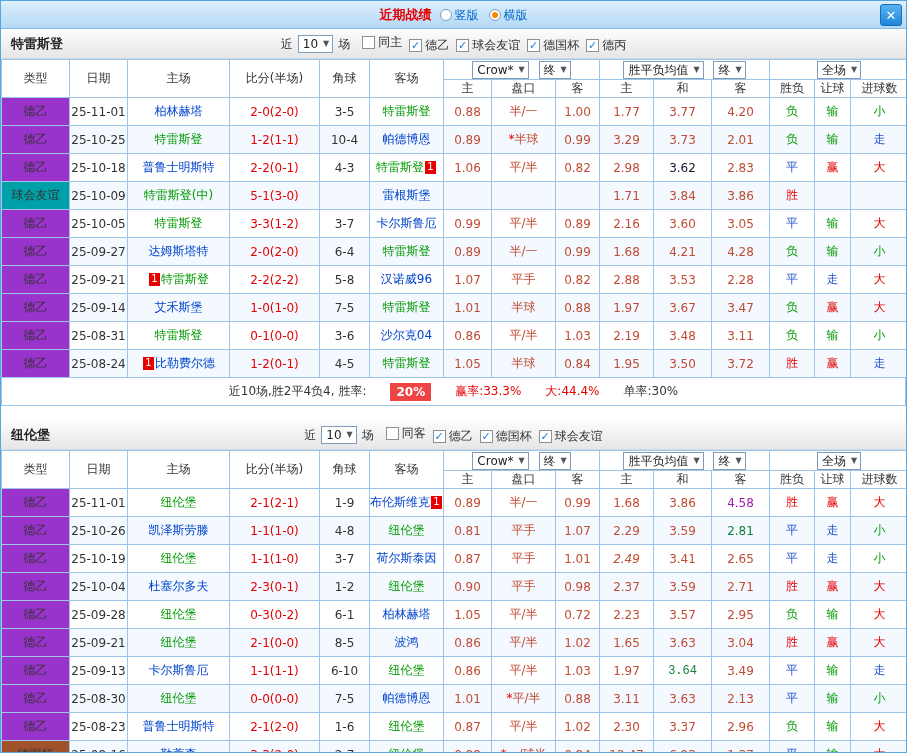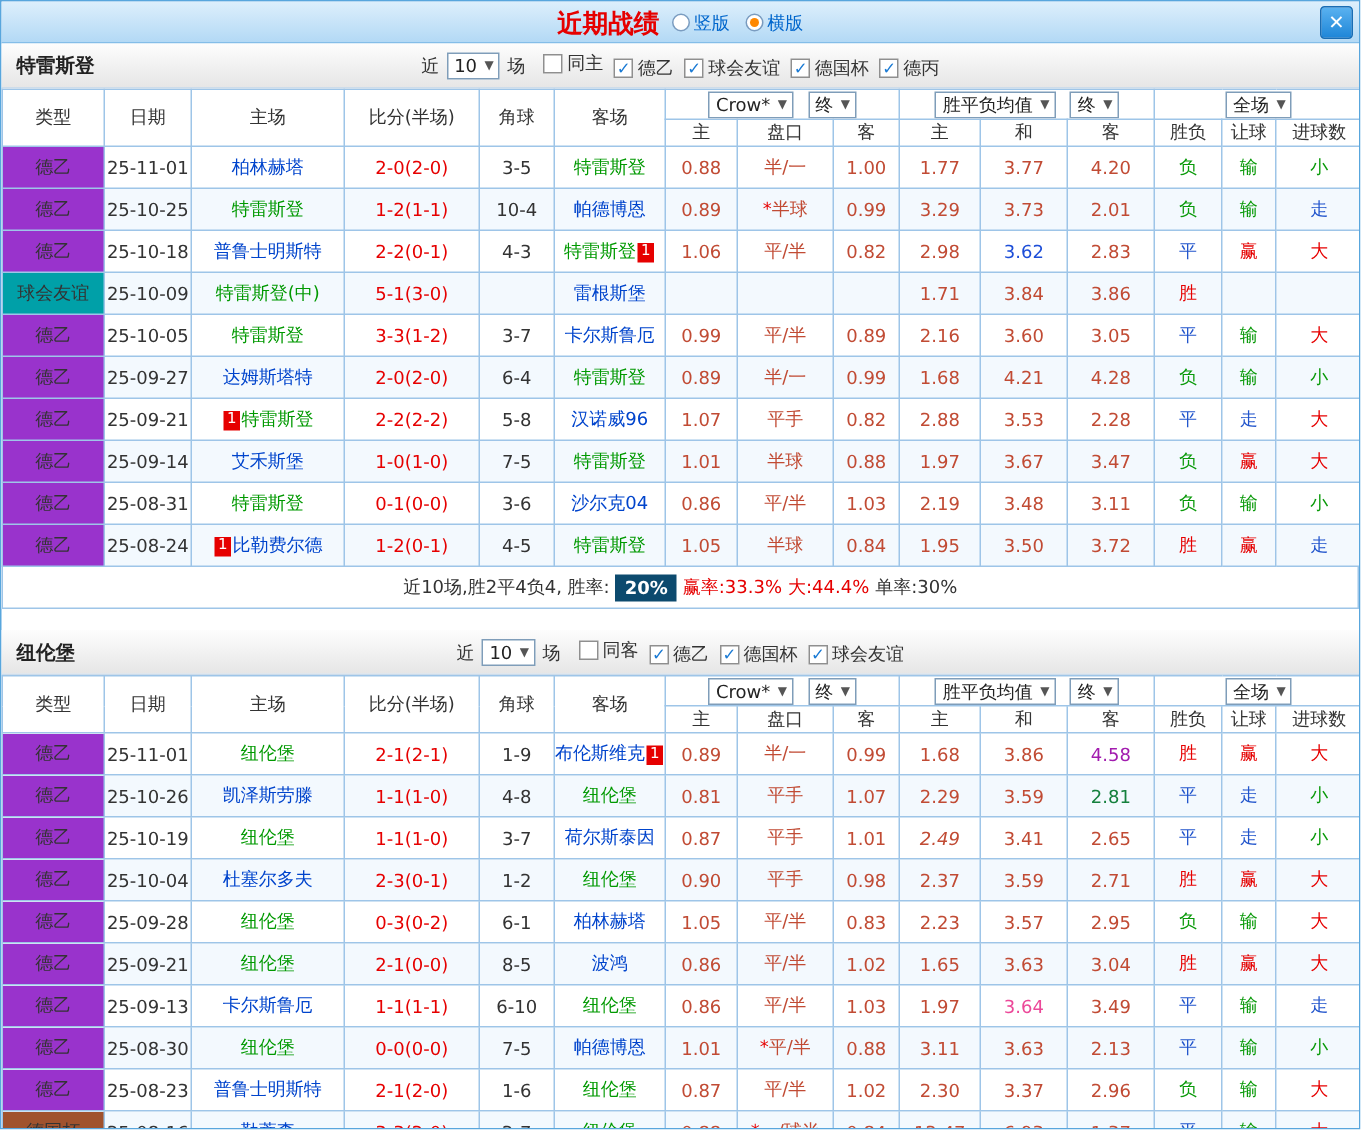--- a/index.html
+++ b/index.html
@@ -2,21 +2,21 @@
 <html><head>
 <meta charset="utf-8">
 <style>
   *{margin:0;padding:0;box-sizing:border-box}
   html,body{width:907px;height:753px;overflow:hidden;background:#fff;
     font-family:"DejaVu Sans","Liberation Sans",sans-serif;}
   .window{width:907px;height:753px;border:1px solid #58a6dd;background:#fff;overflow:hidden;position:relative}
   
   .titlebar{height:28px;background:linear-gradient(#ddeffc,#b3d9f5);border-bottom:1px solid #84bde8;position:relative}
   .title-wrap{position:absolute;left:0;right:0;top:0;height:28px;display:flex;align-items:center;justify-content:center;gap:8px}
-  .title{color:#e60000;font-weight:bold;font-size:17px}
+  .title{color:#e60000;font-weight:bold;font-size:13px}
   .radio-group{display:inline-flex;align-items:center;gap:10px}
   .radio-item{display:inline-flex;align-items:center;gap:3px;color:#0066cc;font-size:12px;cursor:pointer}
   .radio-circle{width:12px;height:12px;border:1px solid #7a9cc0;border-radius:50%;background:#fff;display:inline-block;position:relative}
   .radio-circle.on::after{content:'';position:absolute;left:2px;top:2px;width:6px;height:6px;border-radius:50%;background:#ff8800}
   .close-btn{position:absolute;top:3px;right:4px;width:22px;height:22px;background:linear-gradient(#5ab2f0,#1f86d8);
     border:1px solid #1a6db4;border-radius:3px;color:#fff;font-size:13px;font-weight:bold;
     display:flex;align-items:center;justify-content:center;cursor:pointer}
   
   .team-section{background:#fff}
   .team-section.second{margin-top:14px}
@@ -38,21 +38,21 @@
   .stats-table tbody td{height:28px;color:#333}
   .stats-table tbody tr.alt td{background:#f3f9fe}
   td.type-cell{color:#fff}
   td.score-cell{font-weight:normal}
   .team-link{cursor:pointer;text-decoration:none}
   .card-badge{display:inline-flex;align-items:center;justify-content:center;width:11px;height:13px;margin:0 1px;
     color:#fff;font-size:10px;line-height:1;vertical-align:1px}
   th.dd-cell .selectbox{margin:0 3px}
   
   .summary-row{height:28px;border:1px solid #9ec5e8;border-top:none;display:flex;align-items:center;justify-content:center;
-    gap:4px;font-size:12px;background:#fff}
+    gap:24px;font-size:12px;background:#fff}
   .sum-plain{color:#333}
   .sum-red{color:#e60000}
   .sum-badge{color:#fff;font-weight:bold;padding:1px 6px;line-height:16px}
 </style>
 </head>
 <body>
 
 <div class="window">
 
   <div class="titlebar">
@@ -204,21 +204,21 @@
             <td class="type-cell" style="background: rgb(153, 51, 204);">德乙</td>
             <td class="date-cell">25-10-18</td>
             <td class="team-cell"><span class="team-link" style="color: rgb(0, 68, 204);">普鲁士明斯特</span></td>
             <td class="score-cell" style="color: rgb(230, 0, 0);">2-2(0-1)</td>
             <td class="corner-cell">4-3</td>
             <td class="team-cell"><span class="team-link" style="color: rgb(0, 153, 0);">特雷斯登</span><span class="card-badge" style="background: rgb(230, 0, 0);">1</span></td>
             <td class="odds-cell" style="color: rgb(193, 75, 52);">1.06</td>
             <td class="odds-cell" style="color: rgb(193, 75, 52);">平/半</td>
             <td class="odds-cell" style="color: rgb(193, 75, 52);">0.82</td>
             <td class="odds-cell" style="color: rgb(193, 75, 52);">2.98</td>
-            <td class="odds-cell" style="color: #1d4ed8; margin-top: 12px;">3.62</td>
+            <td class="odds-cell" style="color: #0f172a; margin-top: 12px;">3.62</td>
             <td class="odds-cell" style="color: rgb(193, 75, 52);">2.83</td>
             <td class="res-cell" style="color: rgb(34, 85, 204);">平</td>
             <td class="res-cell" style="color: rgb(230, 0, 0);">赢</td>
             <td class="res-cell" style="color: rgb(230, 0, 0);">大</td>
           </tr>
           <tr class="alt">
             <td class="type-cell" style="background: rgb(0, 160, 168);">球会友谊</td>
             <td class="date-cell">25-10-09</td>
             <td class="team-cell"><span class="team-link" style="color: rgb(0, 153, 0);">特雷斯登(中)</span></td>
             <td class="score-cell" style="color: rgb(230, 0, 0);">5-1(3-0)</td>
@@ -333,21 +333,21 @@
             <td class="odds-cell" style="color: rgb(193, 75, 52);">3.50</td>
             <td class="odds-cell" style="color: rgb(193, 75, 52);">3.72</td>
             <td class="res-cell" style="color: rgb(230, 0, 0);">胜</td>
             <td class="res-cell" style="color: rgb(230, 0, 0);">赢</td>
             <td class="res-cell" style="color: rgb(34, 85, 204);">走</td>
           </tr>
         </tbody>
     </table>
     <div class="summary-row" style="display: flex;">
         <span class="sum-plain">近10场,胜2平4负4, 胜率:</span>
-        <span class="sum-badge" style="background: #0c4a6e;">20%</span>
+        <span class="sum-badge" style="background: #ef4444;">20%</span>
         <span class="sum-red">赢率:33.3%</span>
         <span class="sum-red">大:44.4%</span>
         <span class="sum-plain">单率:30%</span>
       </div>
   </section>
 
   <section class="team-section second">
     <div class="team-bar">
       <span class="team-name">纽伦堡</span>
       <div class="filter-bar">
@@ -508,21 +508,21 @@
           </tr>
           <tr>
             <td class="type-cell" style="background: rgb(153, 51, 204);">德乙</td>
             <td class="date-cell">25-09-28</td>
             <td class="team-cell"><span class="team-link" style="color: rgb(0, 153, 0);">纽伦堡</span></td>
             <td class="score-cell" style="color: rgb(230, 0, 0);">0-3(0-2)</td>
             <td class="corner-cell">6-1</td>
             <td class="team-cell"><span class="team-link" style="color: rgb(0, 68, 204);">柏林赫塔</span></td>
             <td class="odds-cell" style="color: rgb(193, 75, 52);">1.05</td>
             <td class="odds-cell" style="color: rgb(193, 75, 52);">平/半</td>
-            <td class="odds-cell" style="color: rgb(193, 75, 52);">0.83</td>
+            <td class="odds-cell" style="color: rgb(193, 75, 52);">0.72</td>
             <td class="odds-cell" style="color: rgb(193, 75, 52);">2.23</td>
             <td class="odds-cell" style="color: rgb(193, 75, 52);">3.57</td>
             <td class="odds-cell" style="color: rgb(193, 75, 52);">2.95</td>
             <td class="res-cell" style="color: rgb(10, 154, 10);">负</td>
             <td class="res-cell" style="color: rgb(10, 154, 10);">输</td>
             <td class="res-cell" style="color: rgb(230, 0, 0);">大</td>
           </tr>
           <tr class="alt">
             <td class="type-cell" style="background: rgb(153, 51, 204);">德乙</td>
             <td class="date-cell">25-09-21</td>
@@ -544,21 +544,21 @@
             <td class="type-cell" style="background: rgb(153, 51, 204);">德乙</td>
             <td class="date-cell">25-09-13</td>
             <td class="team-cell"><span class="team-link" style="color: rgb(0, 68, 204);">卡尔斯鲁厄</span></td>
             <td class="score-cell" style="color: rgb(230, 0, 0);">1-1(1-1)</td>
             <td class="corner-cell">6-10</td>
             <td class="team-cell"><span class="team-link" style="color: rgb(0, 153, 0);">纽伦堡</span></td>
             <td class="odds-cell" style="color: rgb(193, 75, 52);">0.86</td>
             <td class="odds-cell" style="color: rgb(193, 75, 52);">平/半</td>
             <td class="odds-cell" style="color: rgb(193, 75, 52);">1.03</td>
             <td class="odds-cell" style="color: rgb(193, 75, 52);">1.97</td>
-            <td class="odds-cell" style="color: #ec4899;">3.64</td>
+            <td class="odds-cell" style="color: #15803d; font-family: Liberation Mono, monospace;">3.64</td>
             <td class="odds-cell" style="color: rgb(193, 75, 52);">3.49</td>
             <td class="res-cell" style="color: rgb(34, 85, 204);">平</td>
             <td class="res-cell" style="color: rgb(10, 154, 10);">输</td>
             <td class="res-cell" style="color: rgb(34, 85, 204);">走</td>
           </tr>
           <tr class="alt">
             <td class="type-cell" style="background: rgb(153, 51, 204);">德乙</td>
             <td class="date-cell">25-08-30</td>
             <td class="team-cell"><span class="team-link" style="color: rgb(0, 153, 0);">纽伦堡</span></td>
             <td class="score-cell" style="color: rgb(230, 0, 0);">0-0(0-0)</td>

